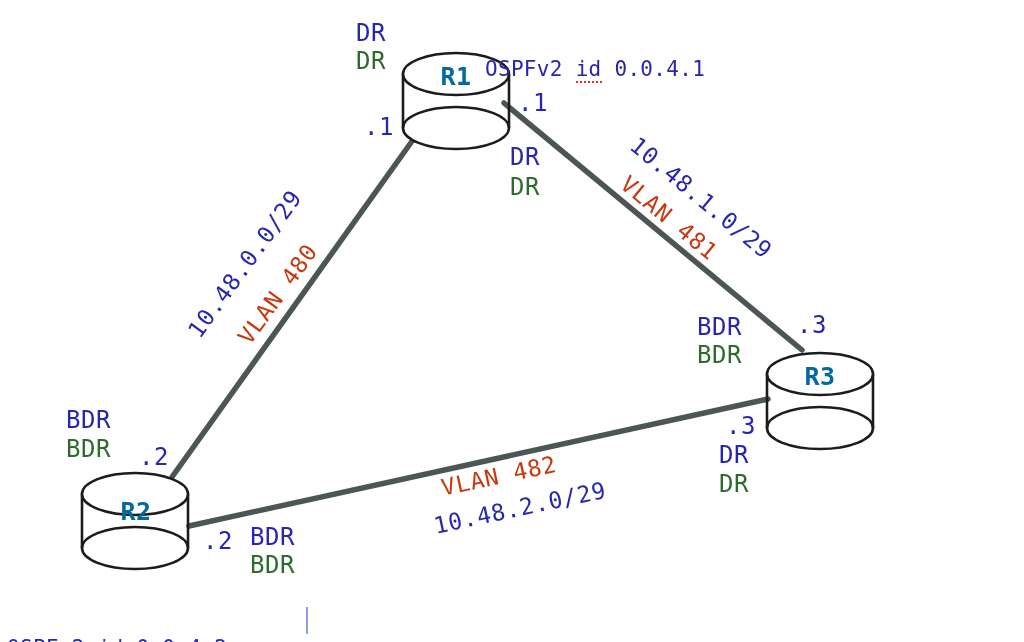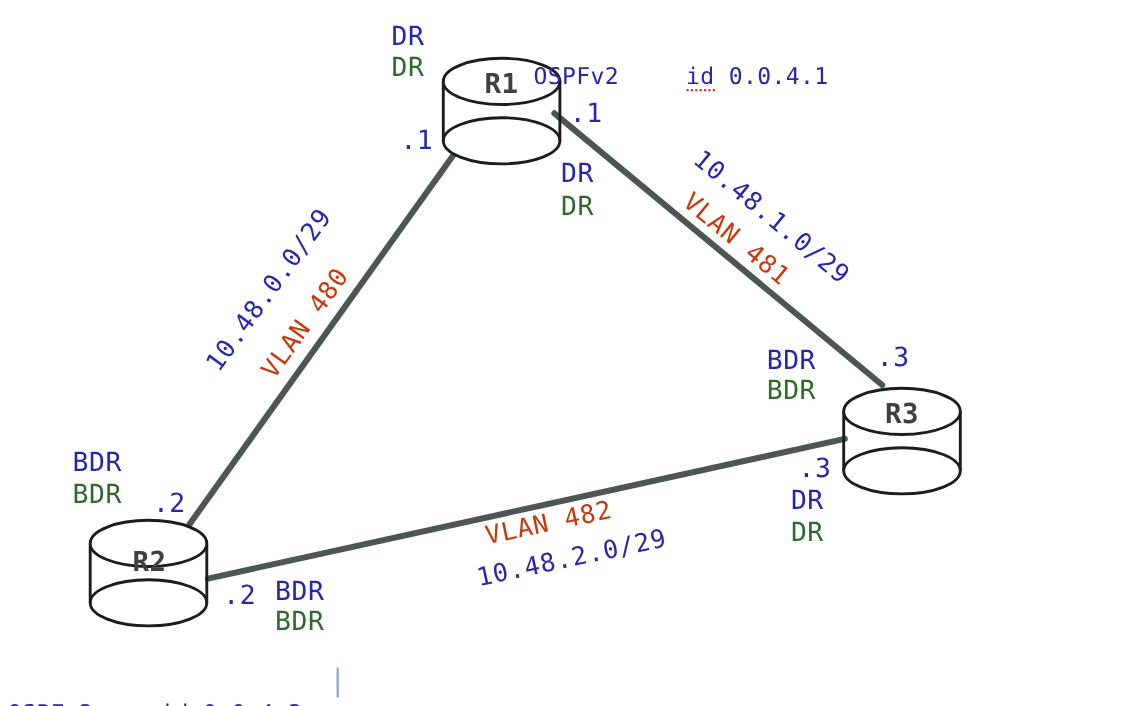--- a/index.html
+++ b/index.html
@@ -27,32 +27,32 @@
     position: absolute;
     font-size: 24px;
     line-height: 1.15;
     letter-spacing: 0.5px;
     white-space: pre;
   }
   .blue  { color: var(--blue); }
   .green { color: var(--green); }
   .red   { color: var(--red); }
   .ospf { font-size: 21px; line-height: 24px; letter-spacing: 0.3px; }
-  .sq { border-bottom: 2px dotted var(--squiggle-red); margin-left: 48px; }
+  .sq { border-bottom: 2px dotted var(--squiggle-red); }
   .link-lbl {
     font-size: 23px;
     letter-spacing: 0.8px;
     transform: translate(-50%, -50%) rotate(var(--rot, 0deg));
   }
   .node-label {
     position: absolute;
     transform: translate(-50%, -50%);
     font-weight: bold;
     font-size: 25px;
-    color: #404040;
+    color: #0369a1;
     letter-spacing: 0.5px;
   }
   .caret {
     position: absolute;
     width: 2px; height: 27px;
     background: var(--caret-blue);
   }
 </style>
 </head>
 <body>

